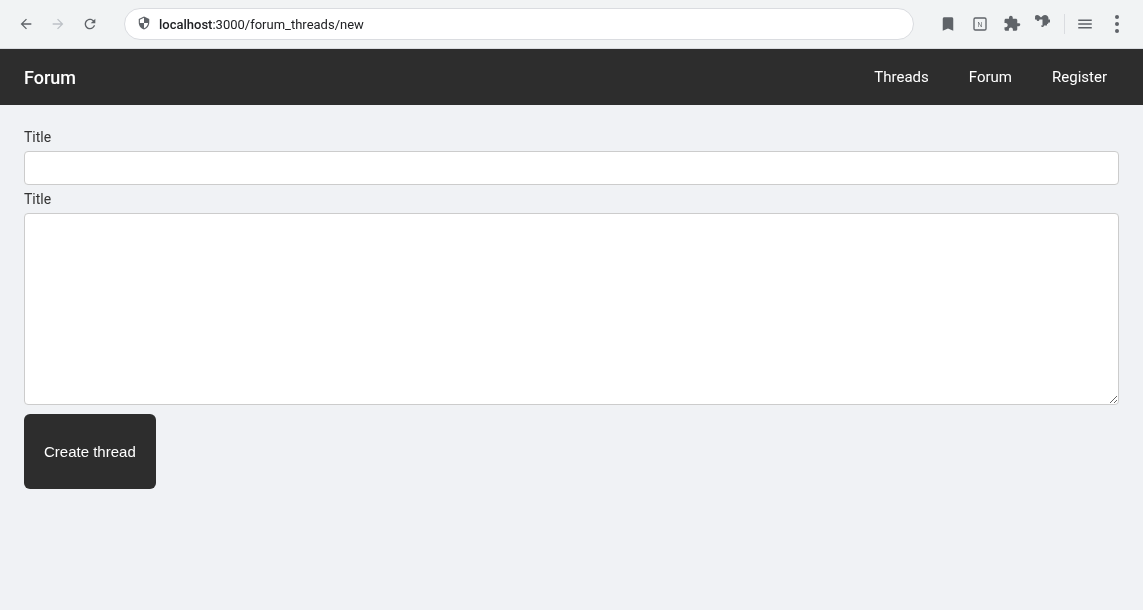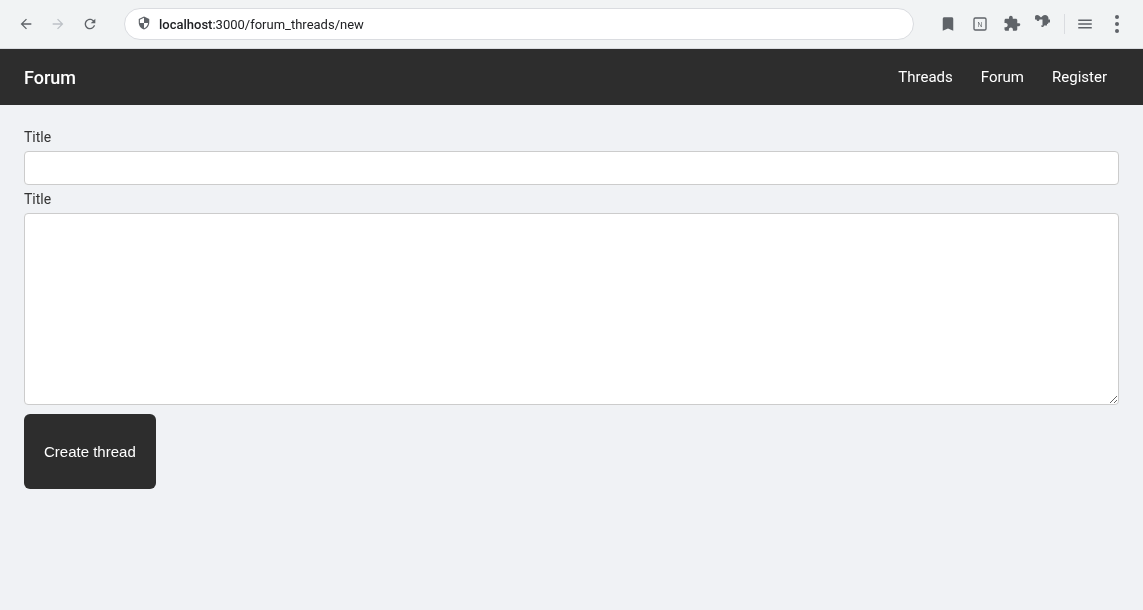--- a/index.html
+++ b/index.html
@@ -120,21 +120,21 @@
 
     .navbar-brand {
       color: #ffffff;
       font-size: 18px;
       font-weight: 500;
       text-decoration: none;
     }
 
     .navbar-links {
       display: flex;
-      gap: 4px;
+      gap: 16px;
       align-items: flex-end;
     }
 
     .navbar-link {
       color: white;
       text-decoration: none;
       font-size: 15px;
       padding: 8px 12px;
       border-radius: 4px;
     }

